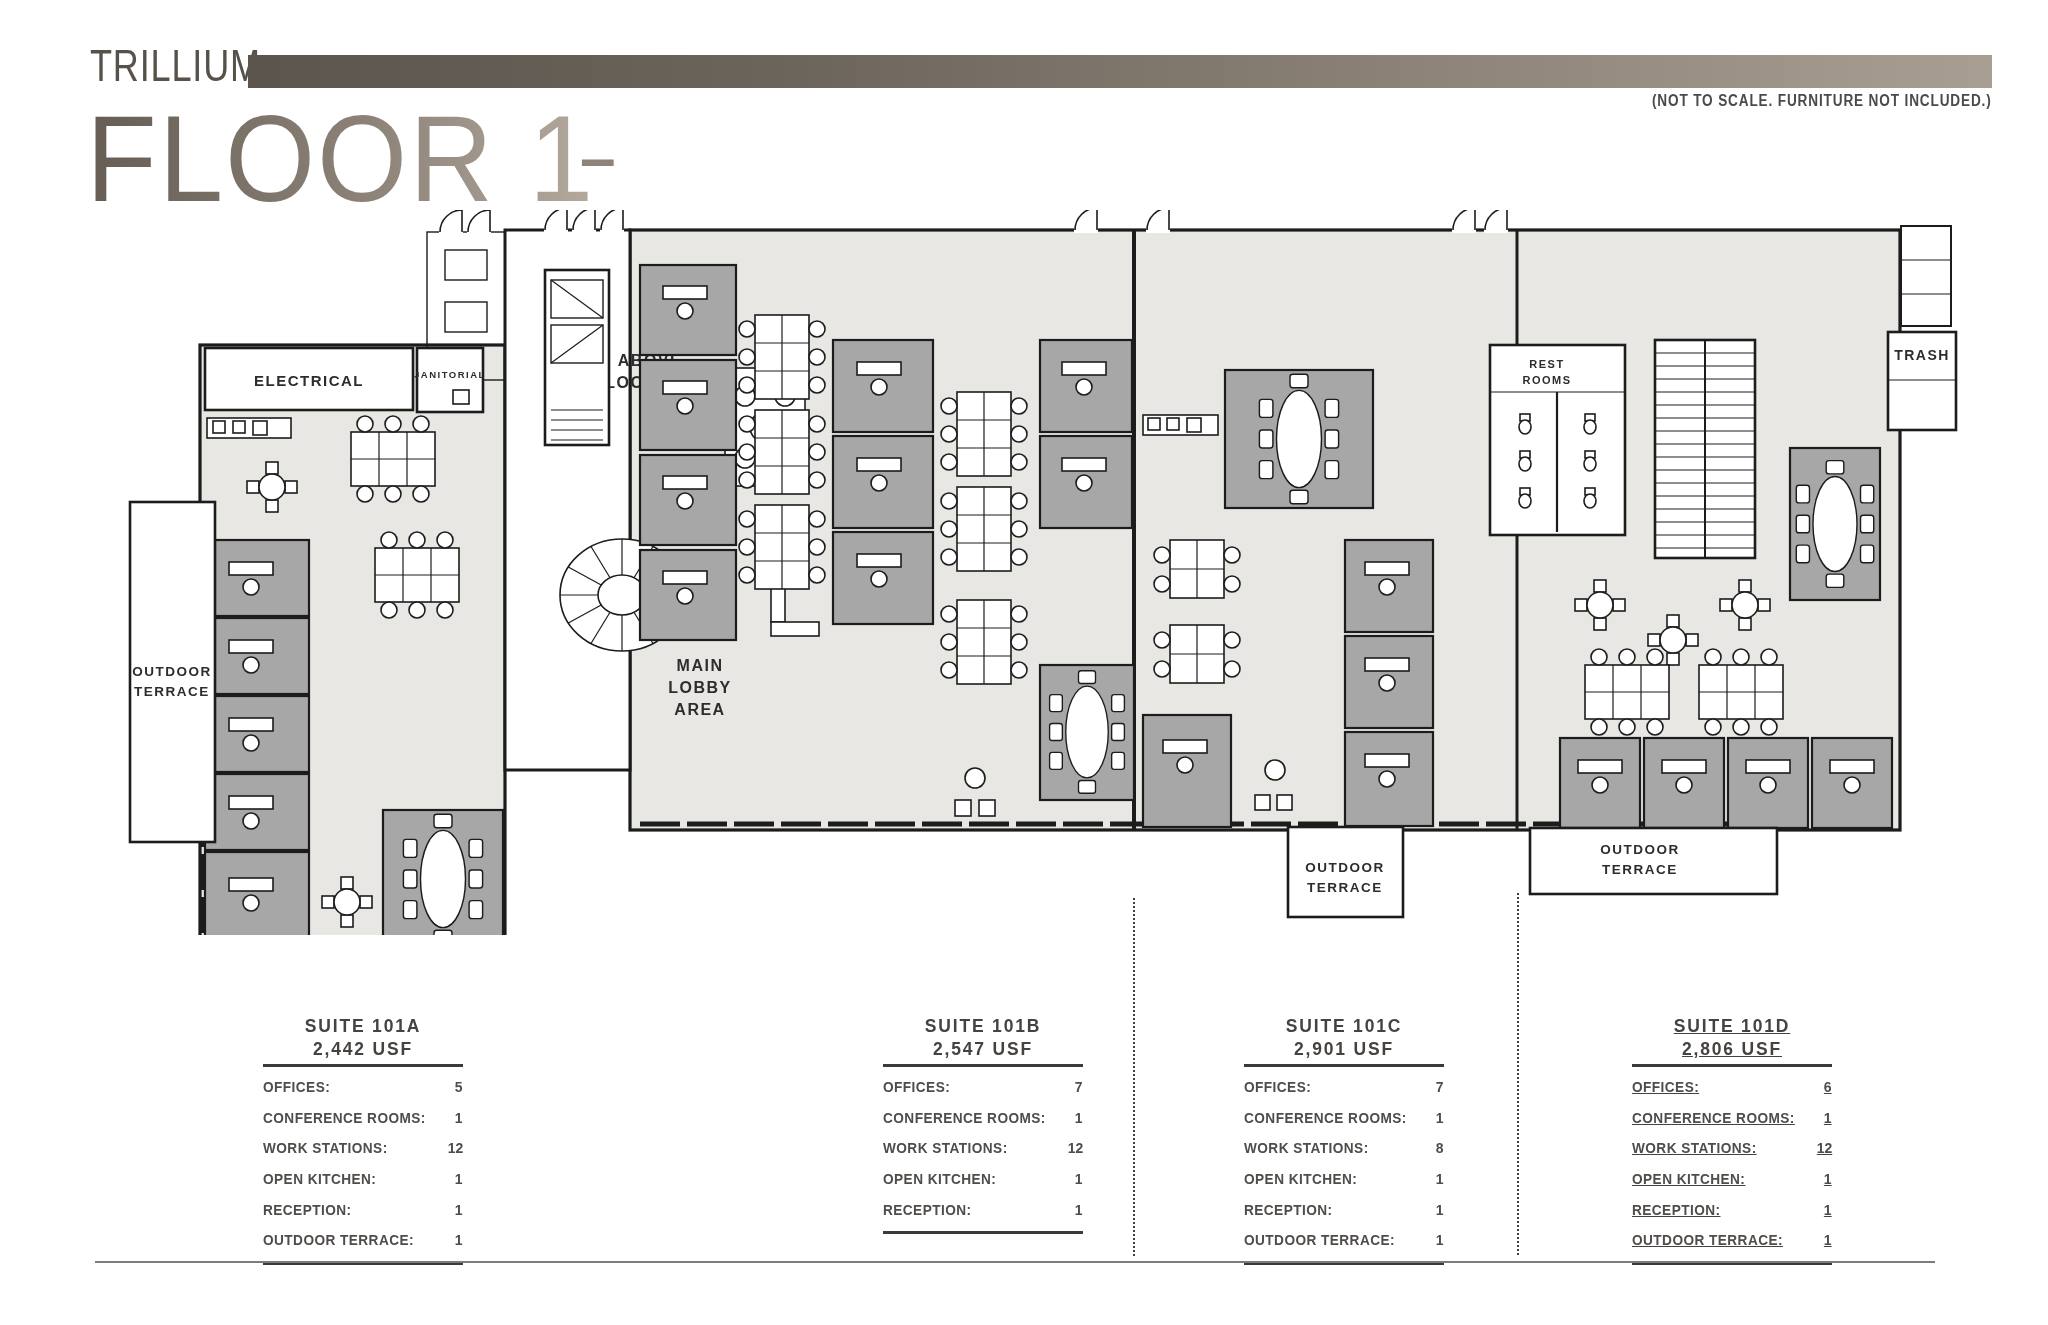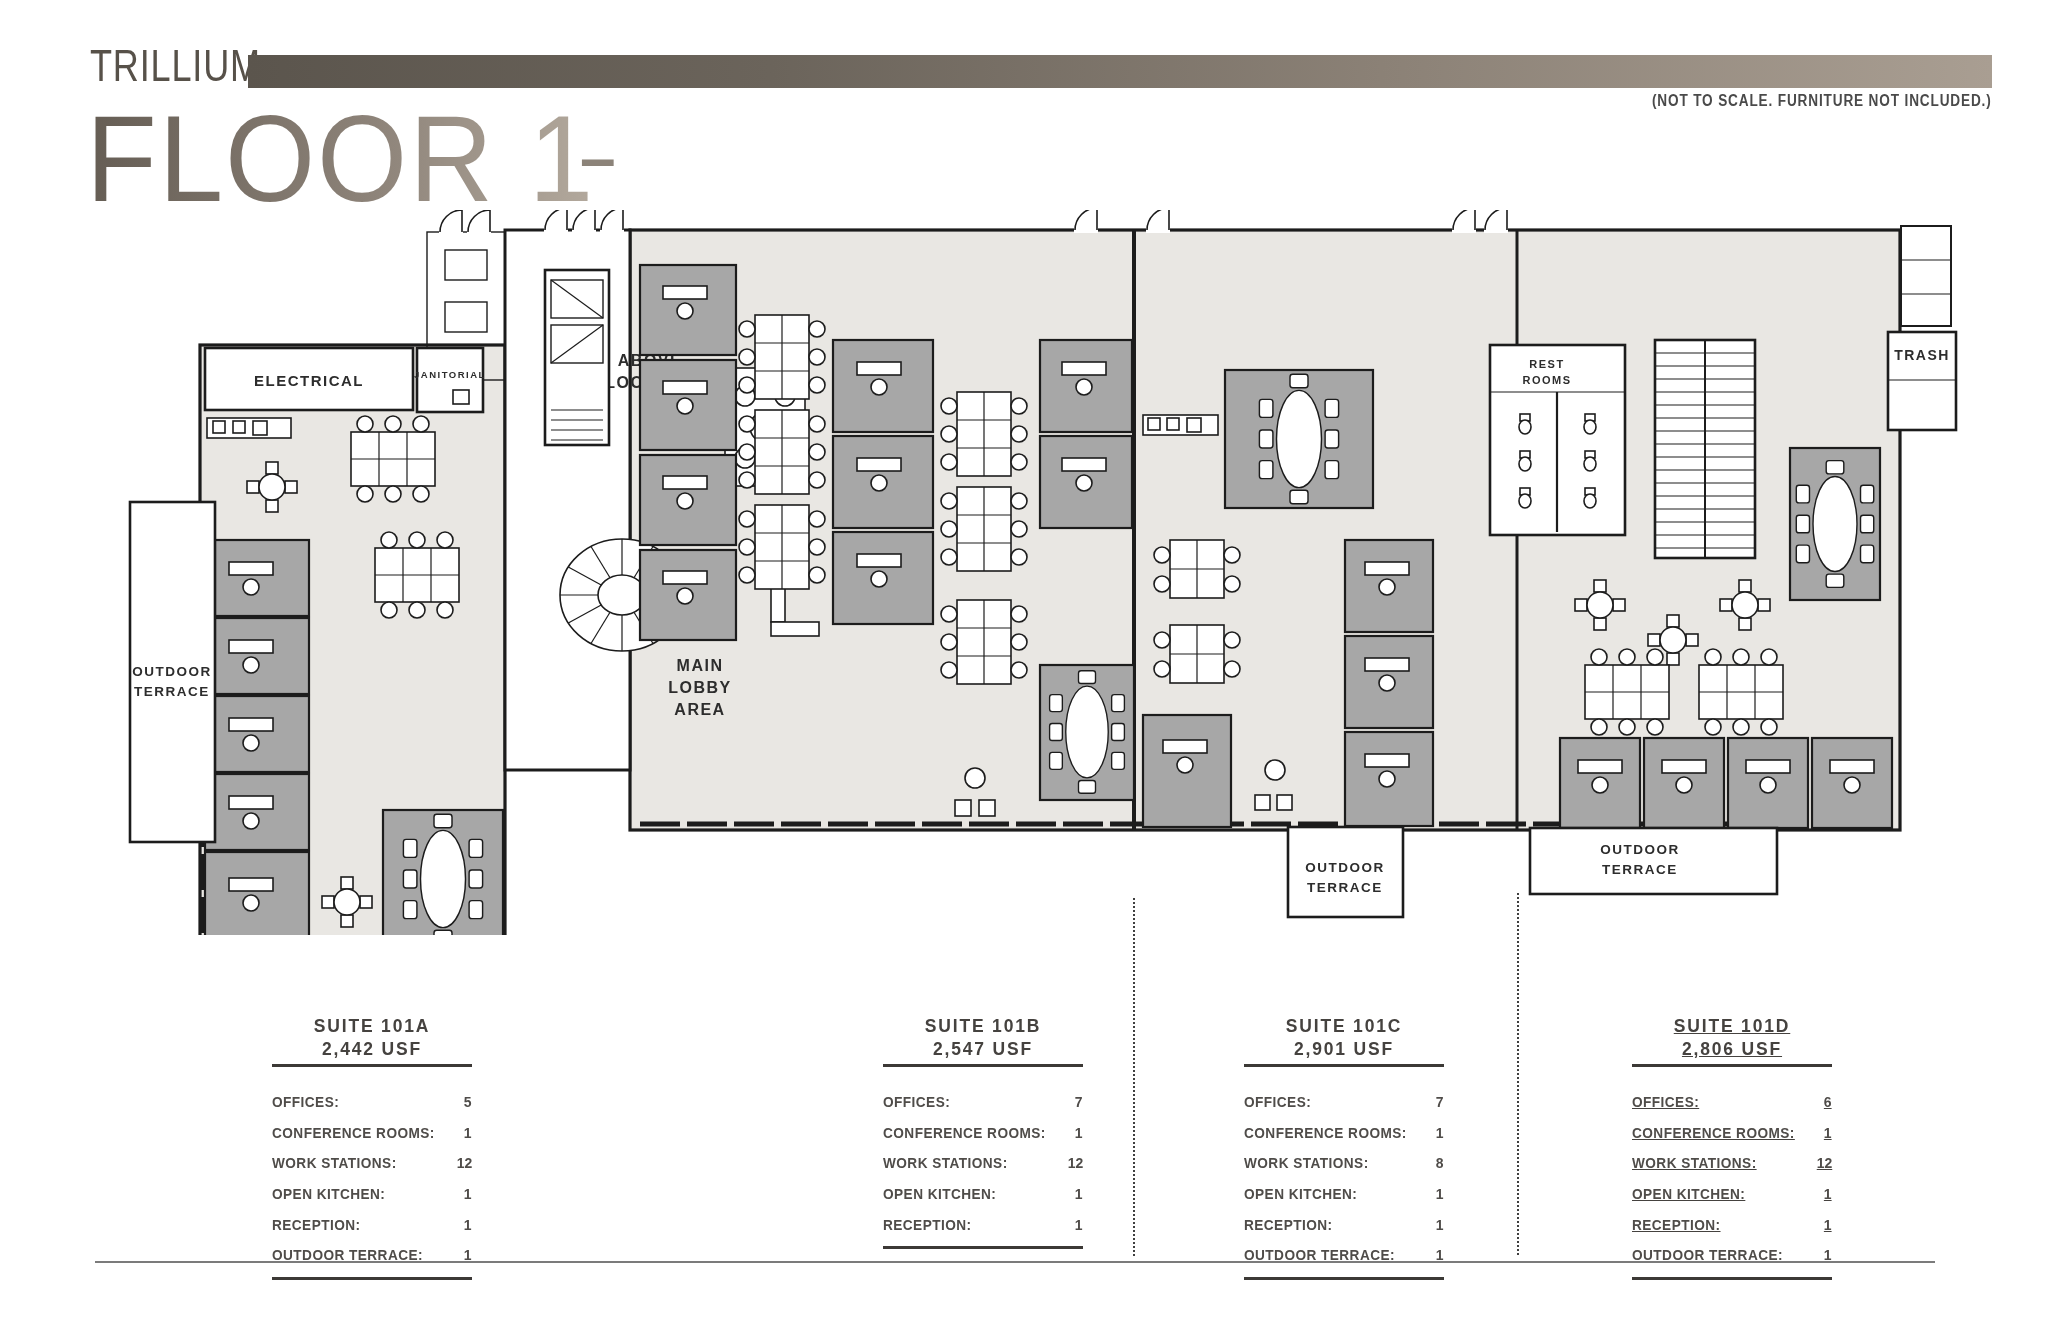--- a/index.html
+++ b/index.html
@@ -28,21 +28,21 @@
   .room{fill:#a7a7a7;stroke:#1c1c1c;stroke-width:2.2;}
   .fw{fill:#ffffff;stroke:#1c1c1c;stroke-width:1.6;}
   .fl{stroke:#1c1c1c;stroke-width:1.2;}
   .thin{fill:none;stroke:#1c1c1c;stroke-width:1.4;}
   .wall{stroke:#1c1c1c;}
   
   .suite{position:absolute;width:200px;top:1014px;color:#45423f;}
   .suite .ttl{font-size:19px;font-weight:700;letter-spacing:2px;text-align:center;line-height:23px;
               transform:scaleX(.92);}
   .suite .rule{height:3px;background:#3c3936;margin-top:4px;}
-  .suite .rows{padding:20px 0 2px 0;}
+  .suite .rows{padding:5px 0 2px 0;}
   .srow{display:flex;justify-content:space-between;align-items:center;height:30.6px;font-size:15.5px;
         font-weight:700;color:#4f4c49;}
   .srow .lb{transform:scaleX(.88);transform-origin:left;letter-spacing:.5px;white-space:nowrap;}
   .srow .vl{transform:scaleX(.9);transform-origin:right;}
   .dotline{position:absolute;width:0;border-left:2px dotted #3f3f3f;}
   #footer-rule{position:absolute;left:95px;top:1261px;width:1840px;height:2px;background:#7b7b7b;}
 </style>
 </head>
 <body>
 
@@ -328,21 +328,21 @@
     <g>
       <rect x="1435" y="618" width="247" height="66" fill="#ffffff" stroke="#1c1c1c" stroke-width="2.6"></rect>
       <text class="pl" font-size="13.5" x="1545" y="644">OUTDOOR</text>
       <text class="pl" font-size="13.5" x="1545" y="664">TERRACE</text>
     </g>
   </svg>
 
   <div class="dotline" style="left:1133px;top:898px;height:358px;"></div>
   <div class="dotline" style="left:1517px;top:893px;height:362px;"></div>
 
-  <div class="suite" style="left:272px;">
+  <div class="suite" style="left:263px;">
     <div class="ttl">SUITE 101A</div>
     <div class="ttl">2,442 USF</div>
     <div class="rule"></div>
     <div class="rows">
       <div class="srow">
           <span class="lb">OFFICES:</span>
           <span class="vl">5</span>
         </div>
       <div class="srow">
           <span class="lb">CONFERENCE ROOMS:</span>

